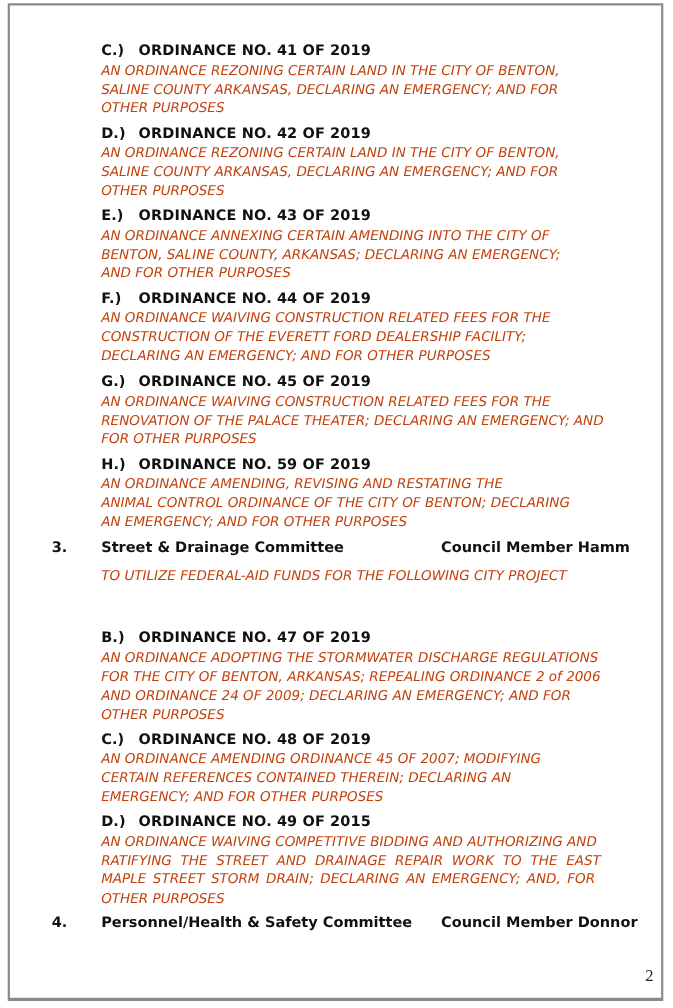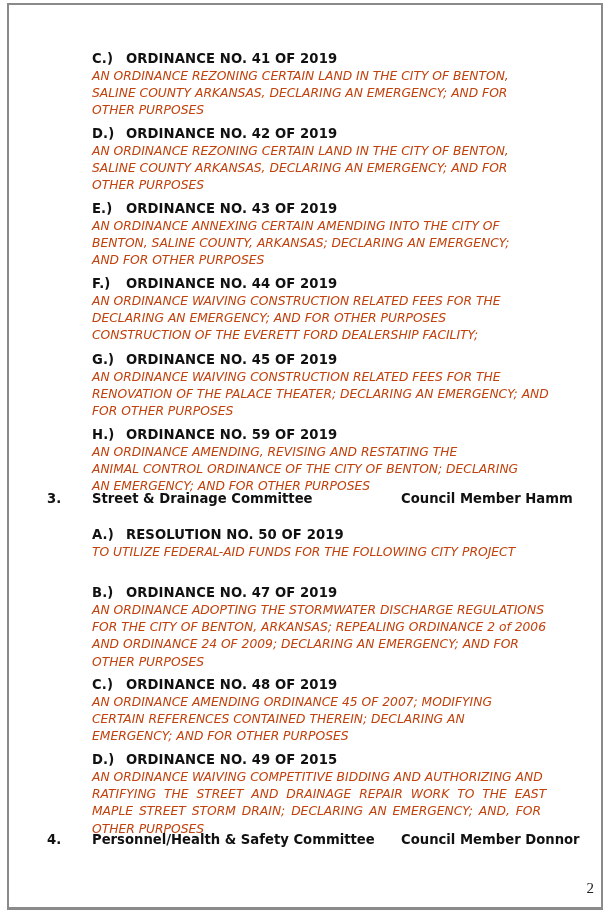--- a/index.html
+++ b/index.html
@@ -1,21 +1,21 @@
 <!DOCTYPE html>
 <html><head>
 <meta charset="utf-8">
 <style>
   html, body { margin:0; padding:0; background:#ffffff; }
   body { width:612px; height:916px; position:relative; overflow:hidden;
          font-family:"DejaVu Sans", "Liberation Sans", sans-serif; color:#1a1a1a; }
   .page-frame { position:absolute; left:7px; top:3px; width:596px; height:907px;
                 border:2px solid #8a8a8a; border-bottom-width:3px; box-sizing:border-box; background:#fff; }
   .item { position:absolute; left:92px; width:510px; }
-  .item-title { font-weight:bold; font-size:13.2px; line-height:17px; letter-spacing:0.1px; white-space:nowrap; color:#111;margin-top:12px; }
+  .item-title { font-weight:bold; font-size:13.2px; line-height:17px; letter-spacing:0.1px; white-space:nowrap; color:#111; }
   .item-title .letter { display:inline-block; width:34px; }
   .item-desc { font-style:italic; font-size:12.3px; line-height:17.2px; margin-top:1px; color:#c2410c; white-space:nowrap; }
   .section { position:absolute; left:47px; width:560px; font-weight:bold; font-size:13.2px; line-height:17px; white-space:nowrap; color:#111; }
   .section .num { position:absolute; left:0; }
   .section .name { position:absolute; left:45px; }
   .section .member { position:absolute; }
   .page-number { position:absolute; right:18px; top:880px; font-family:"Liberation Serif", "DejaVu Serif", serif; font-size:15px; color:#222; }
 </style>
 </head>
 <body>
@@ -46,22 +46,22 @@
     <div>AN ORDINANCE ANNEXING CERTAIN AMENDING INTO THE CITY OF</div>
     <div>BENTON, SALINE COUNTY, ARKANSAS; DECLARING AN EMERGENCY;</div>
     <div>AND FOR OTHER PURPOSES</div>
   </div>
 </div>
 
 <div class="item" style="top:263px;">
   <div class="item-title"><span class="letter">F.)</span><span>ORDINANCE NO. 44 OF 2019</span></div>
   <div class="item-desc">
     <div>AN ORDINANCE WAIVING CONSTRUCTION RELATED FEES FOR THE</div>
+    <div>CONSTRUCTION OF THE EVERETT FORD DEALERSHIP FACILITY;</div>
     <div>DECLARING AN EMERGENCY; AND FOR OTHER PURPOSES</div>
-    <div>CONSTRUCTION OF THE EVERETT FORD DEALERSHIP FACILITY;</div>
   </div>
 </div>
 
 <div class="item" style="top:339px;">
   <div class="item-title"><span class="letter">G.)</span><span>ORDINANCE NO. 45 OF 2019</span></div>
   <div class="item-desc">
     <div>AN ORDINANCE WAIVING CONSTRUCTION RELATED FEES FOR THE</div>
     <div>RENOVATION OF THE PALACE THEATER; DECLARING AN EMERGENCY; AND</div>
     <div>FOR OTHER PURPOSES</div>
   </div>
@@ -76,21 +76,20 @@
   </div>
 </div>
 
 <div class="section" style="top:490px;">
   <span class="num">3.</span>
   <span class="name">Street &amp; Drainage Committee</span>
   <span class="member" style="left:354px;">Council Member Hamm</span>
 </div>
 
 <div class="item" style="top:514px;">
-  <div class="item-title"><span class="letter">A.)</span><span>RESOLUTION NO. 50 OF 2019</span></div>
   <div class="item-desc">
     <div>TO UTILIZE FEDERAL-AID FUNDS FOR THE FOLLOWING CITY PROJECT</div>
   </div>
 </div>
 
 <div class="item" style="top:572px;">
   <div class="item-title"><span class="letter">B.)</span><span>ORDINANCE NO. 47 OF 2019</span></div>
   <div class="item-desc">
     <div>AN ORDINANCE ADOPTING THE STORMWATER DISCHARGE REGULATIONS</div>
     <div>FOR THE CITY OF BENTON, ARKANSAS; REPEALING ORDINANCE 2 of 2006</div>

